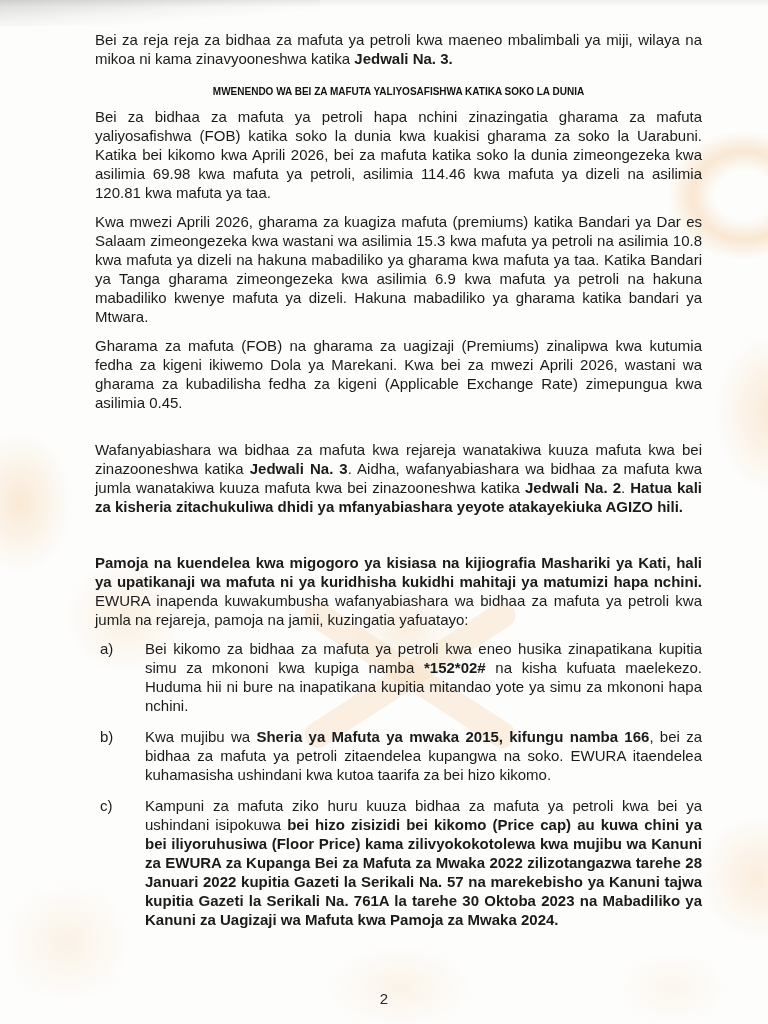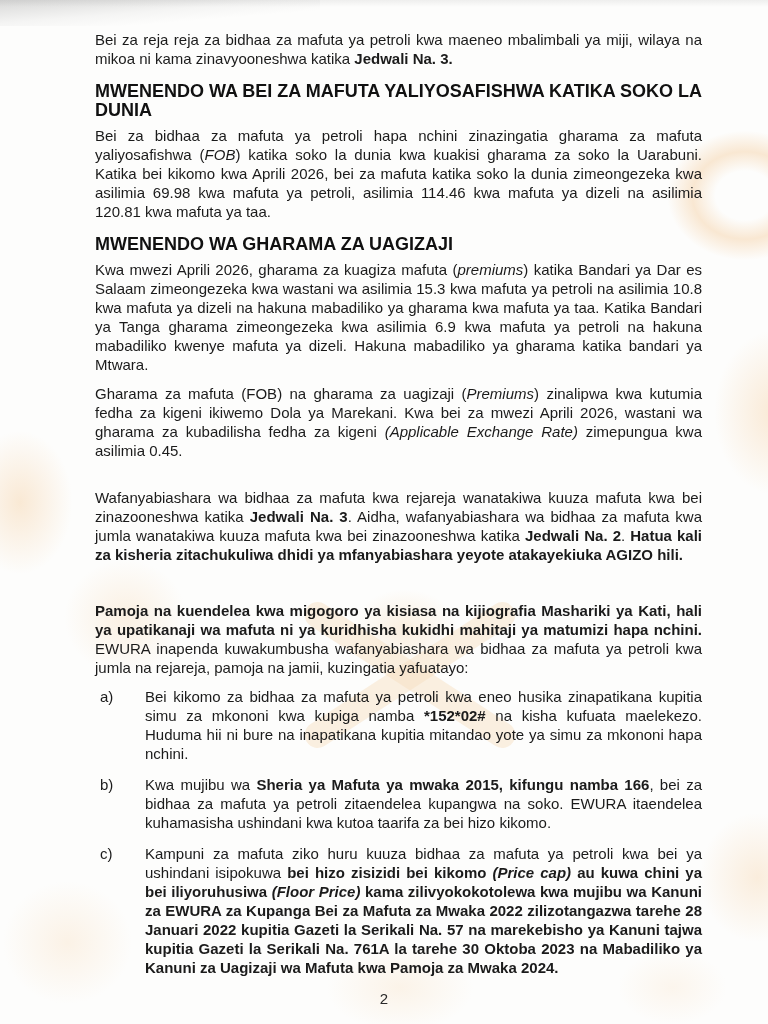--- a/index.html
+++ b/index.html
@@ -51,25 +51,25 @@
   }
   .wm-x span:nth-child(1){transform:translate(-50%,-50%) rotate(33deg);}
   .wm-x span:nth-child(2){transform:translate(-50%,-50%) rotate(-33deg);}
 
   .content{
     position:absolute;left:95px;top:30px;width:607px;
     font-size:15px;line-height:19px;
   }
   .para{margin:0 0 10px 0;text-align:justify;}
   .heading{
-    margin:14px 0 6px 0;font-size:18px;font-weight:bold;color:#111;
-    text-align:left;line-height:19px;
+    margin:14px 0 6px 0;font-size:10px;font-weight:bold;color:#111;
+    text-align:center;line-height:19px;
   }
   .b{font-weight:bold;}
-  .i{font-style:italic;}
+  .i{}
   .notice{margin-top:28px;}
   .availability{margin-top:37px;}
   .list{margin:10px 0 0 0;}
   .list-item{
     display:grid;grid-template-columns:50px 1fr;margin-bottom:12px;
   }
   .list-item .item-label{padding-left:5px;}
   .list-item .item-text{text-align:justify;display:block;}
   .page-footer{
     position:absolute;left:0;top:990px;width:100%;
@@ -97,21 +97,20 @@
   <div class="corner-shade"></div>
   <div class="top-edge-shade"></div>
 
   <div class="content">
 
     <div class="para"><span>Bei za reja reja za bidhaa za mafuta ya petroli kwa maeneo mbalimbali ya miji, wilaya na mikoa ni kama zinavyooneshwa katika </span><span class="b">Jedwali Na. 3.</span></div>
 
     <div class="heading">MWENENDO WA BEI ZA MAFUTA YALIYOSAFISHWA KATIKA SOKO LA DUNIA</div>
     <div class="para"><span>Bei za bidhaa za mafuta ya petroli hapa nchini zinazingatia gharama za mafuta yaliyosafishwa (</span><span class="i">FOB</span><span>) katika soko la dunia kwa kuakisi gharama za soko la Uarabuni. Katika bei kikomo kwa Aprili 2026, bei za mafuta katika soko la dunia zimeongezeka kwa asilimia 69.98 kwa mafuta ya petroli, asilimia 114.46 kwa mafuta ya dizeli na asilimia 120.81 kwa mafuta ya taa.</span></div>
 
-    <div class="heading">MWENENDO WA GHARAMA ZA UAGIZAJI</div>
     <div class="para"><span>Kwa mwezi Aprili 2026, gharama za kuagiza mafuta (</span><span class="i">premiums</span><span>) katika Bandari ya Dar es Salaam zimeongezeka kwa wastani wa asilimia 15.3 kwa mafuta ya petroli na asilimia 10.8  kwa mafuta ya dizeli na hakuna mabadiliko ya gharama kwa mafuta ya taa. Katika Bandari ya Tanga gharama zimeongezeka kwa asilimia 6.9 kwa mafuta ya petroli na hakuna mabadiliko kwenye mafuta ya dizeli. Hakuna mabadiliko ya gharama katika bandari ya Mtwara.</span></div>
 
     <div class="para"><span>Gharama za mafuta (FOB) na gharama za uagizaji (</span><span class="i">Premiums</span><span>) zinalipwa kwa kutumia fedha za kigeni ikiwemo Dola ya Marekani. Kwa bei za mwezi Aprili 2026, wastani wa gharama za kubadilisha fedha za kigeni </span><span class="i">(Applicable Exchange Rate)</span><span> zimepungua kwa asilimia 0.45.</span></div>
 
     <div class="para notice"><span>Wafanyabiashara wa bidhaa za mafuta kwa rejareja wanatakiwa kuuza mafuta kwa bei zinazooneshwa katika </span><span class="b">Jedwali Na. 3</span><span>. Aidha, wafanyabiashara wa bidhaa za mafuta kwa jumla wanatakiwa kuuza mafuta kwa bei zinazooneshwa katika </span><span class="b">Jedwali Na. 2</span><span>. </span><span class="b">Hatua kali za kisheria zitachukuliwa dhidi ya mfanyabiashara yeyote atakayekiuka AGIZO hili.</span></div>
 
     <div class="para availability"><span class="b">Pamoja na kuendelea kwa migogoro ya kisiasa na kijiografia Mashariki ya Kati, hali ya upatikanaji wa mafuta ni ya kuridhisha kukidhi mahitaji ya matumizi hapa nchini.</span><span> EWURA inapenda kuwakumbusha wafanyabiashara wa bidhaa za mafuta ya petroli kwa jumla na rejareja, pamoja na jamii, kuzingatia yafuatayo:</span></div>
 
     <div class="list">
       <div class="list-item">

